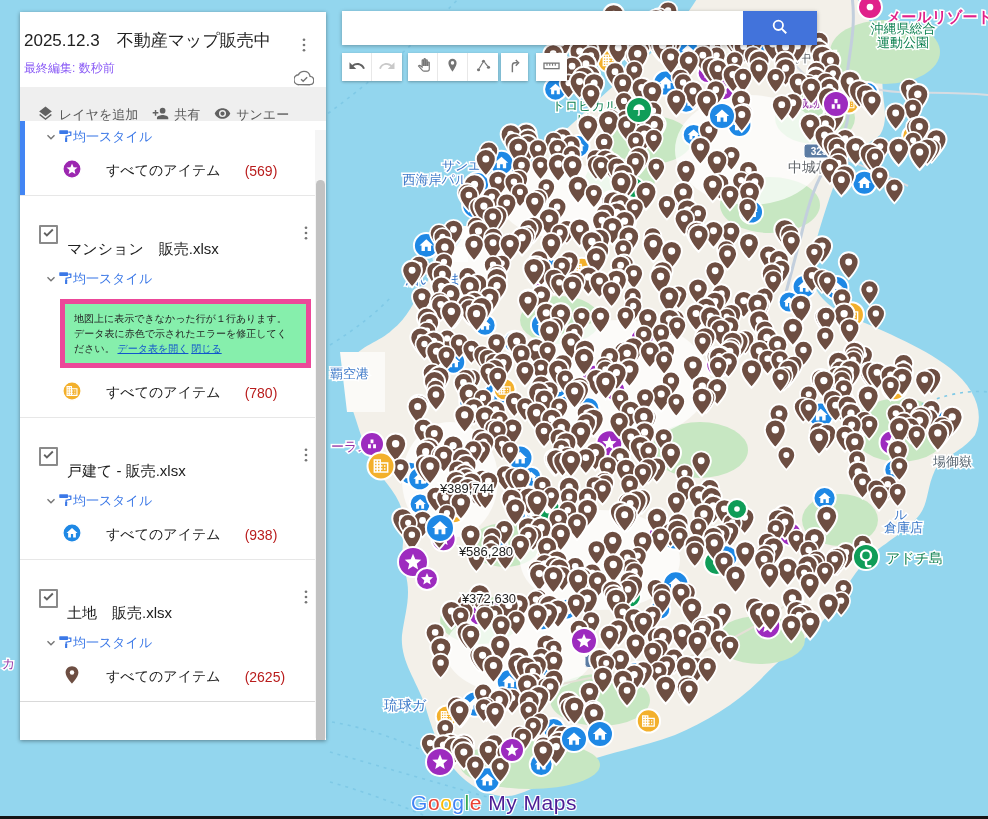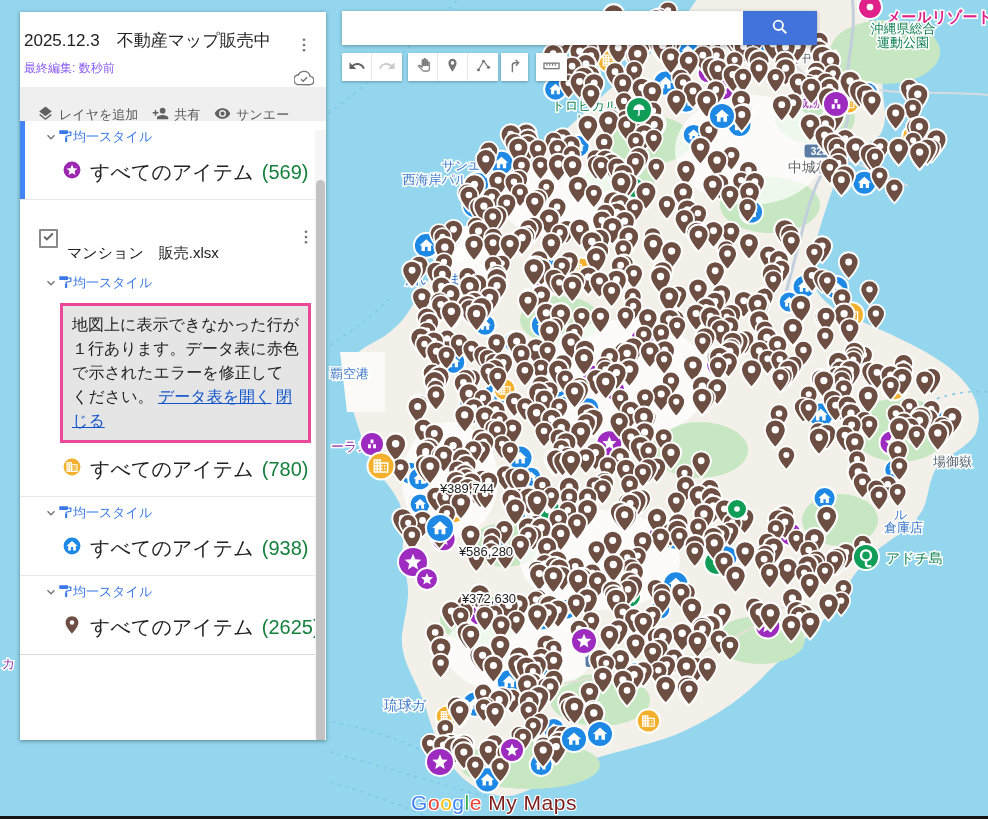--- a/index.html
+++ b/index.html
@@ -29,32 +29,32 @@
   .act{display:flex;align-items:center;gap:5px;cursor:pointer;padding:0 5px;margin-top:22px;}
   .act.u{}
   .sec{position:relative;border-bottom:1px solid #e7e7e7;}
   .selbar{position:absolute;left:0;top:0;bottom:0;width:5px;background:#4285f4;}
   .lyr-row{display:flex;align-items:center;padding:13px 8px 4px 19px;}
   .lyr-title{flex:1;font-size:15px;color:#212121;margin-left:9px;margin-top:31px;}
   .lyr-row .dots-btn{position:static;}
   .cbx{width:15px;height:15px;border:2px solid #8a8a8a;border-radius:1px;display:flex;align-items:center;justify-content:center;background:#fff;}
   .style-row{display:flex;align-items:center;padding:7px 0 4px 24px;color:#3b78e7;font-size:13px;cursor:pointer;}
   .chev{display:flex;}
-  .item-row{display:flex;align-items:center;gap:8px;padding:9px 0 13px 42px;font-size:20px;color:#212121;}
-  .item-count{color:#15803d;}
-  .warn{margin:7px 15px 4px 40px;background:#e5e5e5;border:3px solid #ec4899;padding:7px 9px;font-size:16px;line-height:1.5;color:#222;}
+  .item-row{display:flex;align-items:center;gap:24px;padding:9px 0 13px 42px;font-size:14px;color:#212121;}
+  .item-count{color:#b91c1c;}
+  .warn{margin:7px 15px 4px 40px;background:#86efac;border:5px solid #ec4899;padding:7px 9px;font-size:10px;line-height:1.5;color:#222;}
   .warn a{color:#1155cc;}
   #sb-scroll{position:absolute;right:0;top:118px;bottom:2px;width:11px;background:#f5f5f5;}
   #sb-thumb{position:absolute;left:1px;right:1px;top:50px;height:568px;background:#c2c2c2;border-radius:5px;}
 
   
   #logo{position:absolute;left:0;top:791px;width:988px;text-align:center;z-index:20;
         font-size:21px;letter-spacing:.5px;
         text-shadow:-1px -1px 0 #fff,1px -1px 0 #fff,-1px 1px 0 #fff,1px 1px 0 #fff;}
-  #logo .suf{color:#7f1d1d;}
+  #logo .suf{color:#4c1d95;}
 </style>
 </head>
 <body>
 
 <div id="map"><svg width="988" height="819" viewBox="0 0 988 819" xmlns="http://www.w3.org/2000/svg">
       <rect width="988" height="819" fill="#93d6ee"></rect>
       <path d="M700,-6 L855,-6 C870,25 888,45 884,70 C878,95 892,115 880,135 C862,150 845,150 838,175 C826,205 818,235 812,255 C806,280 818,300 840,312 C880,330 920,345 950,368 C975,388 985,412 975,435 C962,452 945,455 935,470 C925,492 930,505 915,520 C895,540 875,548 862,565 C845,585 838,605 822,622 C800,645 778,660 760,680 C735,705 705,722 675,735 C640,748 610,752 585,762 C560,772 540,788 515,795 C495,800 470,788 455,770 C440,752 432,730 425,705 C415,678 400,660 402,635 C405,612 412,595 405,572 C398,550 408,532 402,510 C396,490 380,478 372,462 C362,442 358,425 352,408 C346,390 342,378 350,362 C360,345 380,342 392,330 C408,318 414,300 425,285 C440,262 452,255 462,238 C475,215 490,200 510,182 C535,158 560,135 585,112 C610,88 635,68 660,45 C678,28 690,10 700,-6 Z" fill="#f3f0e9"></path>
       <path d="M452,226h32v13h-32z M438,247h30v15h-30z M340,352h45v60h-38z" fill="#fbfaf7"></path>
       <ellipse cx="885" cy="52" rx="55" ry="32" fill="#c7e7c2"></ellipse>
       <ellipse cx="815" cy="118" rx="40" ry="26" fill="#c7e7c2"></ellipse>
@@ -1813,20 +1813,33 @@
       <span class="ic"><svg width="20" height="20" viewBox="0 0 24 24">
             <circle cx="12" cy="12" r="11" fill="#f3b02c" stroke="#fff" stroke-width="1.8"></circle>
             <path d="M12 7V3H2v18h20V7H12zM6 19H4v-2h2v2zm0-4H4v-2h2v2zm0-4H4V9h2v2zm0-4H4V5h2v2zm4 12H8v-2h2v2zm0-4H8v-2h2v2zm0-4H8V9h2v2zm0-4H8V5h2v2zm10 12h-8v-2h2v-2h-2v-2h2v-2h-2V9h8v10zm-2-8h-2v2h2v-2zm0 4h-2v2h2v-2z" fill="#fff" transform="translate(4.1,4.1) scale(0.66)"></path>
           </svg></span>
       <span>すべてのアイテム</span>
       <span class="item-count">(780)</span>
     </div>
   </div>
 
   <div class="sec">
+    <div class="lyr-row">
+      <span class="cbx">
+          <span class="ic"><svg width="13" height="13" viewBox="0 0 24 24">
+              <path d="M4 12.5l5 5L20 6.5" fill="none" stroke="#616161" stroke-width="3.4"></path>
+            </svg></span>
+        </span>
+      <span class="lyr-title">戸建て - 販売.xlsx</span>
+      <button class="dots-btn"><span class="ic"><svg width="18" height="18" viewBox="0 0 24 24">
+              <circle cx="12" cy="5" r="1.8" fill="#757575"></circle>
+              <circle cx="12" cy="12" r="1.8" fill="#757575"></circle>
+              <circle cx="12" cy="19" r="1.8" fill="#757575"></circle>
+            </svg></span></button>
+    </div>
     <div class="style-row">
       <span class="chev ic">
           <svg width="14" height="14" viewBox="0 0 24 24">
             <path d="M6 9l6 6 6-6" fill="none" stroke="#757575" stroke-width="2.4"></path>
           </svg>
         </span>
       <span class="ic"><svg width="15" height="15" viewBox="0 0 24 24">
             <rect x="2" y="3.5" width="14" height="6" rx="1" fill="#3b78e7"></rect>
             <path d="M16.5 6.5h4v5.2L13 13.2V16" fill="none" stroke="#3b78e7" stroke-width="2"></path>
             <rect x="11.3" y="15.5" width="3.4" height="7" rx=".8" fill="#3b78e7"></rect>
@@ -1837,20 +1850,33 @@
       <span class="ic"><svg width="20" height="20" viewBox="0 0 24 24">
             <circle cx="12" cy="12" r="11" fill="#1e88e5" stroke="#fff" stroke-width="1.8"></circle>
             <path d="M10 20v-6h4v6h5v-8h3L12 3 2 12h3v8z" fill="#fff" transform="translate(4.1,4.1) scale(0.66)"></path>
           </svg></span>
       <span>すべてのアイテム</span>
       <span class="item-count">(938)</span>
     </div>
   </div>
 
   <div class="sec" style="border-bottom:1px solid #d9d9d9">
+    <div class="lyr-row">
+      <span class="cbx">
+          <span class="ic"><svg width="13" height="13" viewBox="0 0 24 24">
+              <path d="M4 12.5l5 5L20 6.5" fill="none" stroke="#616161" stroke-width="3.4"></path>
+            </svg></span>
+        </span>
+      <span class="lyr-title">土地　販売.xlsx</span>
+      <button class="dots-btn"><span class="ic"><svg width="18" height="18" viewBox="0 0 24 24">
+              <circle cx="12" cy="5" r="1.8" fill="#757575"></circle>
+              <circle cx="12" cy="12" r="1.8" fill="#757575"></circle>
+              <circle cx="12" cy="19" r="1.8" fill="#757575"></circle>
+            </svg></span></button>
+    </div>
     <div class="style-row">
       <span class="chev ic">
           <svg width="14" height="14" viewBox="0 0 24 24">
             <path d="M6 9l6 6 6-6" fill="none" stroke="#757575" stroke-width="2.4"></path>
           </svg>
         </span>
       <span class="ic"><svg width="15" height="15" viewBox="0 0 24 24">
             <rect x="2" y="3.5" width="14" height="6" rx="1" fill="#3b78e7"></rect>
             <path d="M16.5 6.5h4v5.2L13 13.2V16" fill="none" stroke="#3b78e7" stroke-width="2"></path>
             <rect x="11.3" y="15.5" width="3.4" height="7" rx=".8" fill="#3b78e7"></rect>

